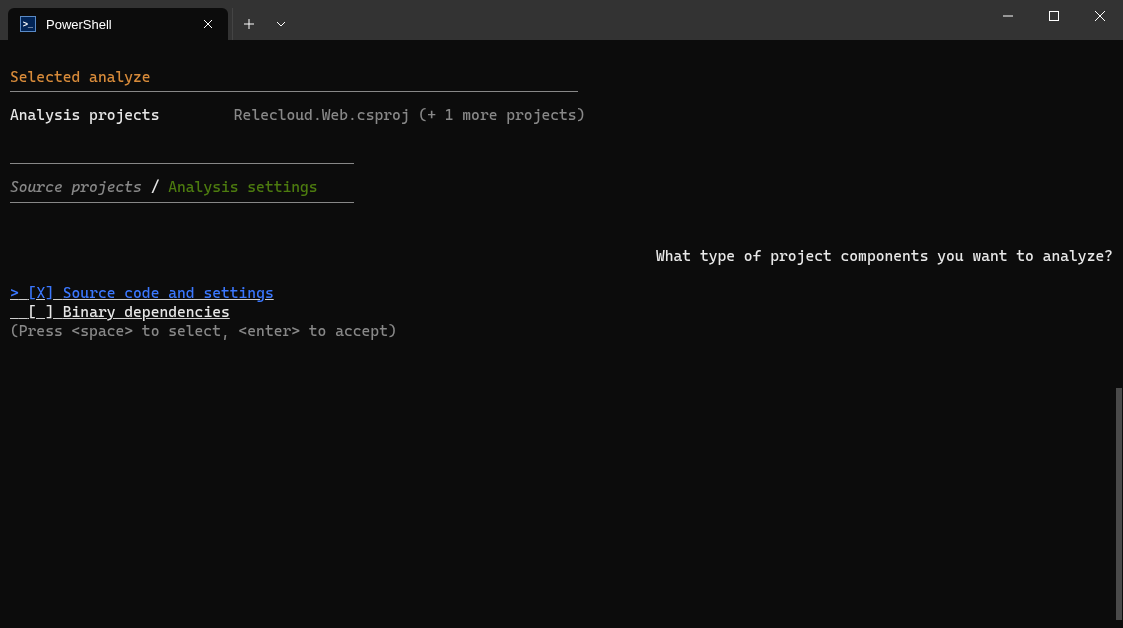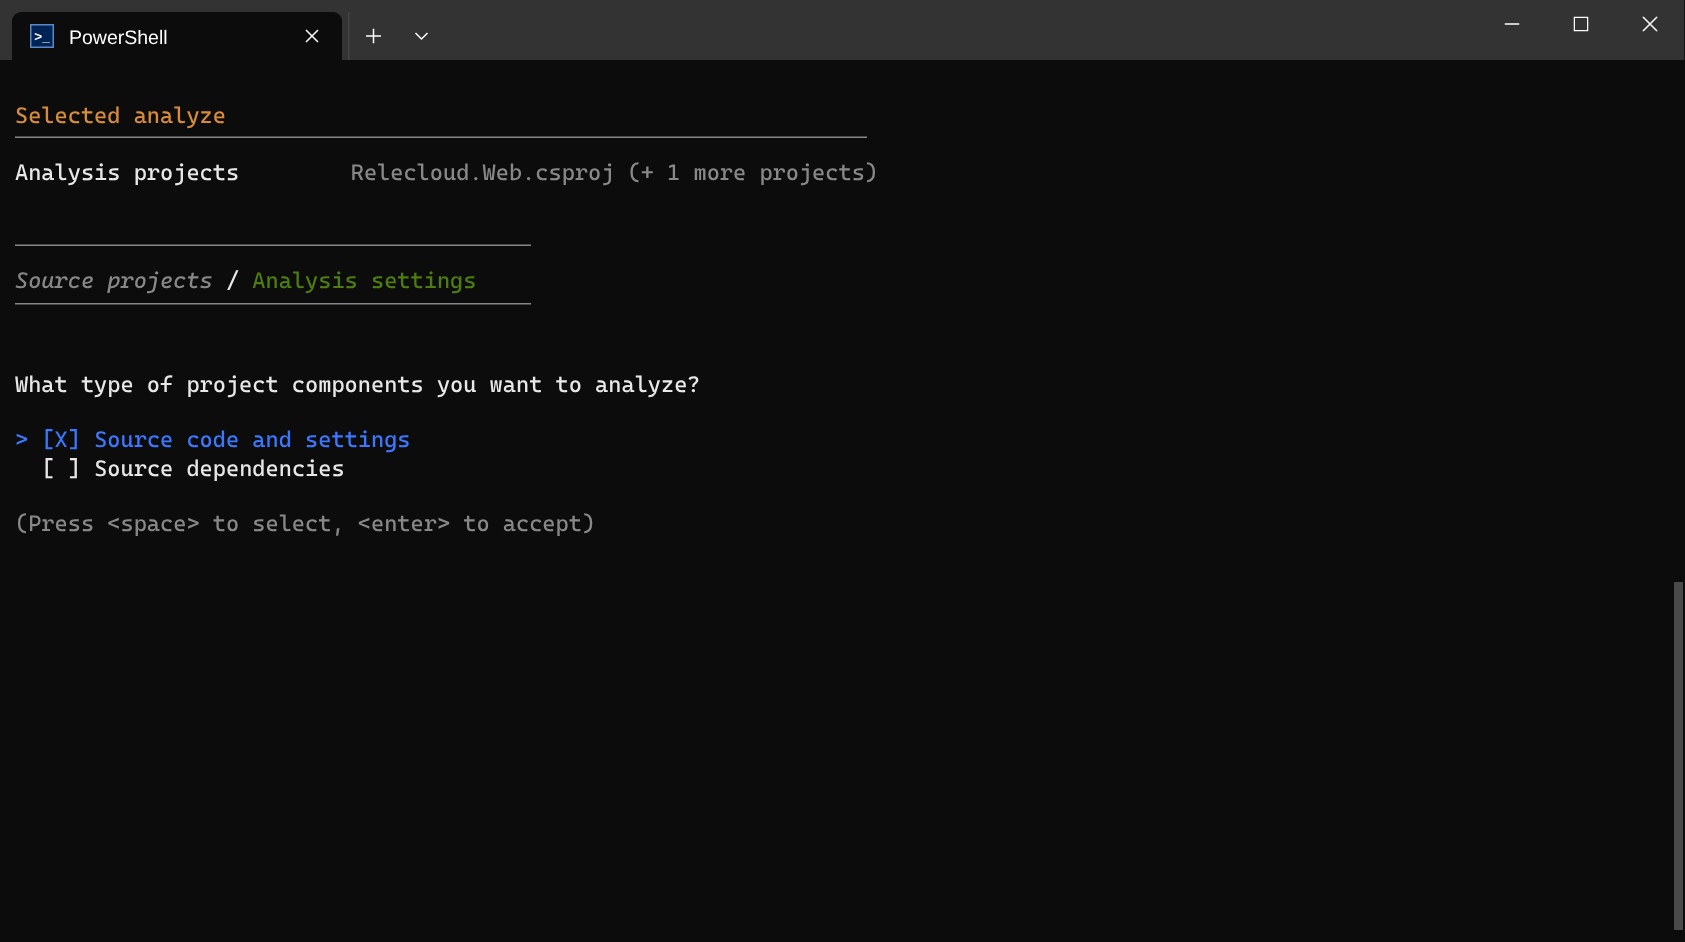--- a/index.html
+++ b/index.html
@@ -116,26 +116,26 @@
   }
   .rule3 {
     border: none;
     border-top: 1px solid #888;
     width: 344px;
   }
   .row { white-space: pre; }
   .label-white { color: #e8e8e8; }
   .value-gray { color: #888888; margin-left: 48px; }
   .gap { height: 38px; }
-  .prompt { color: #e8e8e8; margin-bottom: 18px;}
-  .option-line { white-space: pre; }
+  .prompt { color: #e8e8e8; margin-bottom: 18px; text-align: right;}
+  .option-line { white-space: pre; text-decoration: underline; }
   .cursor-blue { color: #3b78ff; }
   .selected-blue { color: #3b78ff; }
   .unselected { color: #e8e8e8; }
-  .hint { color: #888888; margin-top: 18px;}
+  .hint { color: #888888; }
   .steps-crumb { color: #888888; font-style: italic; }
   .steps-sep { color: #e8e8e8; }
   .steps-current { color: #4d7c0f; }
   .scrollbar-track {
     position: absolute;
     right: 1px;
     top: 388px;
     width: 6px;
     height: 232px;
     background: #4a4a4a;
@@ -198,18 +198,18 @@
   <hr class="rule2">
   <div class="row"><span class="steps-crumb">Source projects</span><span class="steps-sep"> / </span><span class="steps-current">Analysis settings</span></div>
   <div style="height:4px"></div>
   <hr class="rule3">
 
   <div style="height:44px"></div>
 
   <div class="prompt">What type of project components you want to analyze?</div>
 
   <div class="option-line"><span class="cursor-blue">&gt;</span><span> </span><span class="selected-blue">[X]</span><span> </span><span class="selected-blue">Source code and settings</span></div>
-  <div class="option-line"><span class="unselected"> </span><span> </span><span class="unselected">[ ]</span><span> </span><span class="unselected">Source dependencies</span></div>
+  <div class="option-line"><span class="unselected"> </span><span> </span><span class="unselected">[ ]</span><span> </span><span class="unselected">Binary dependencies</span></div>
 
   <div class="hint">(Press &lt;space&gt; to select, &lt;enter&gt; to accept)</div>
 </div>
 
 <div class="scrollbar-track"></div>
 
 </body></html>

